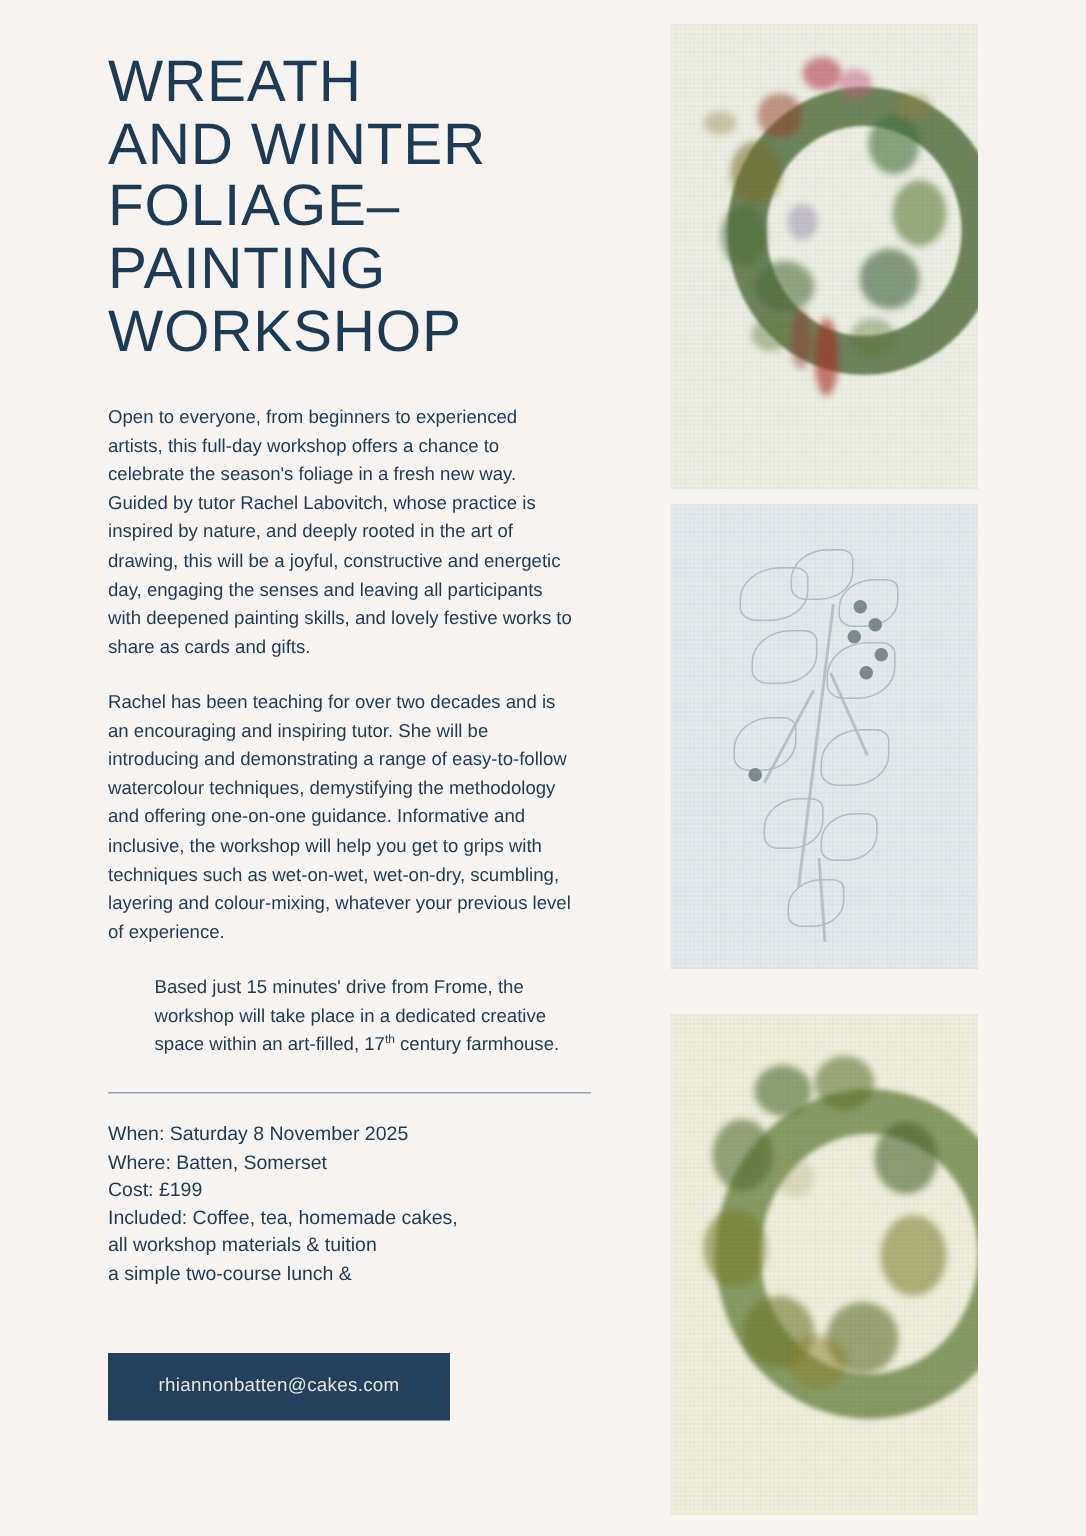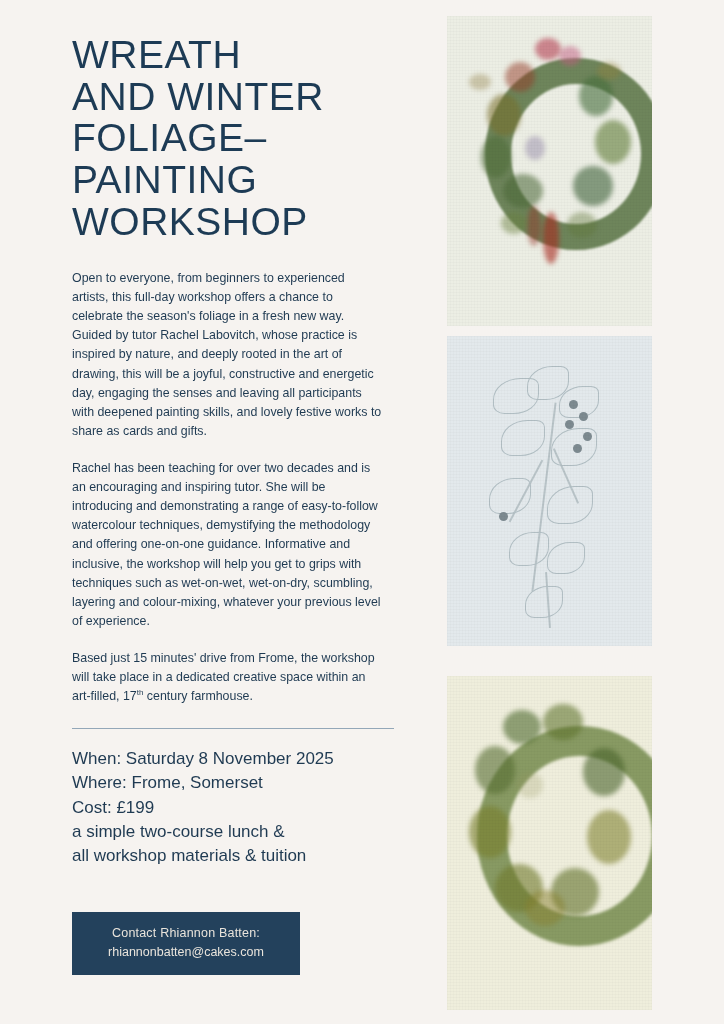--- a/index.html
+++ b/index.html
@@ -42,32 +42,32 @@
   .body-block {
     margin-top: 26px;
     font-size: 12.4px;
     line-height: 1.55;
     color: #1f3a52;
     width: 312px;
   }
   .body-block p {
     margin: 0 0 17px 0;
   }
-  .body-block p:last-child { margin-bottom: 0; }
+  .body-block p:last-child { margin-bottom: 0; margin-left: 31px; }
   .sup { font-size: 8px; vertical-align: super; }
 
   .divider {
     margin: 22px 0 18px 0;
     width: 322px;
     height: 1px;
     background: #93a7b8;
   }
 
   .details {
-    font-size: 17px;
+    font-size: 13px;
     line-height: 1.42;
     color: #1f3a52;
   }
   .details div { white-space: pre; }
 
   .contact-box {
     margin-top: 44px;
     width: 228px;
     background: #23415c;
     color: #e9e4dc;
@@ -197,28 +197,28 @@
     <div class="body-block">
       <p>Open to everyone, from beginners to experienced artists, this full-day workshop offers a chance to celebrate the season's foliage in a fresh new way. Guided by tutor Rachel Labovitch, whose practice is inspired by nature, and deeply rooted in the art of drawing, this will be a joyful, constructive and energetic day, engaging the senses and leaving all participants with deepened painting skills, and lovely festive works to share as cards and gifts.</p>
       <p>Rachel has been teaching for over two decades and is an encouraging and inspiring tutor. She will be introducing and demonstrating a range of easy-to-follow watercolour techniques, demystifying the methodology and offering one-on-one guidance. Informative and inclusive, the workshop will help you get to grips with techniques such as wet-on-wet, wet-on-dry, scumbling, layering and colour-mixing, whatever your previous level of experience.</p>
       <p><span>Based just 15 minutes' drive from Frome, the workshop will take place in a dedicated creative space within an art-filled, 17</span><span class="sup">th</span><span> century farmhouse.</span></p>
     </div>
 
     <div class="divider"></div>
 
     <div class="details">
       <div>When: Saturday 8 November 2025</div>
-      <div>Where: Frome, Somerset</div>
+      <div>Where: Batten, Somerset</div>
       <div>Cost: £199</div>
+      <div>Included: Coffee, tea, homemade cakes,</div>
+      <div>all workshop materials &amp; tuition</div>
       <div>a simple two-course lunch &amp;</div>
-      <div>all workshop materials &amp; tuition</div>
     </div>
 
     <div class="contact-box">
-      <div>Contact Rhiannon Batten:</div>
       <div>rhiannonbatten@cakes.com</div>
     </div>
   </div>
 
   <div class="img-card img-1">
     <div class="w1-ring"></div>
 
     <div class="blob" style="left:88px;  top:22px;  width:26px; height:22px; background:rgba(176,48,70,0.55);"></div>
     <div class="blob" style="left:112px; top:30px; width:22px; height:20px; background:rgba(196,92,130,0.5);"></div>
     <div class="blob" style="left:58px;  top:46px;  width:30px; height:30px; background:rgba(150,60,40,0.5);"></div>

